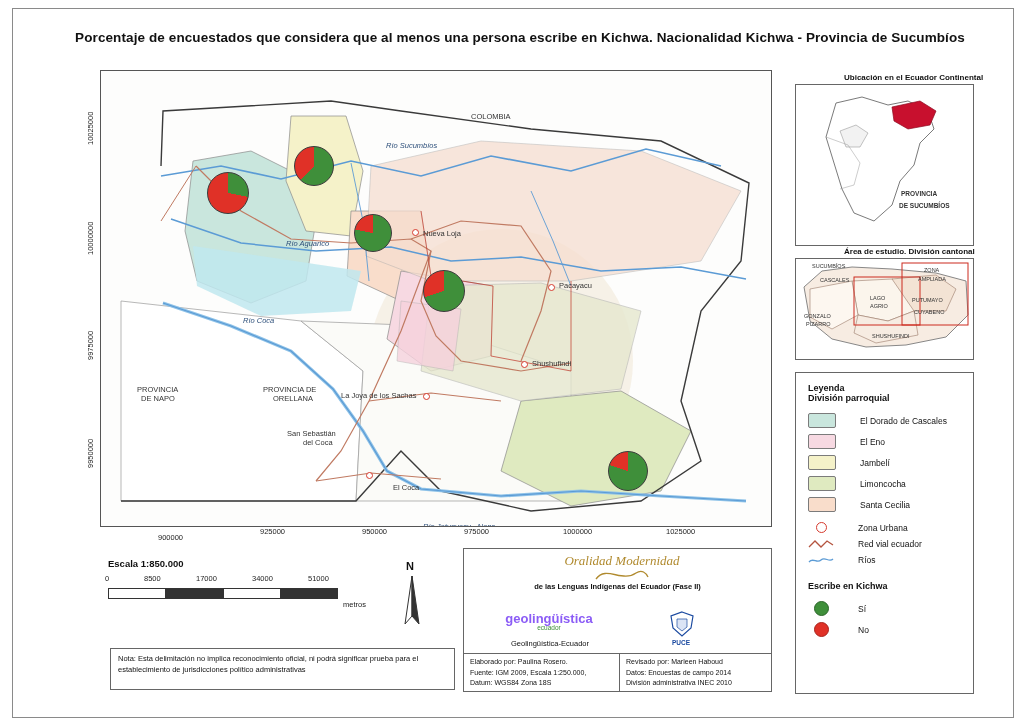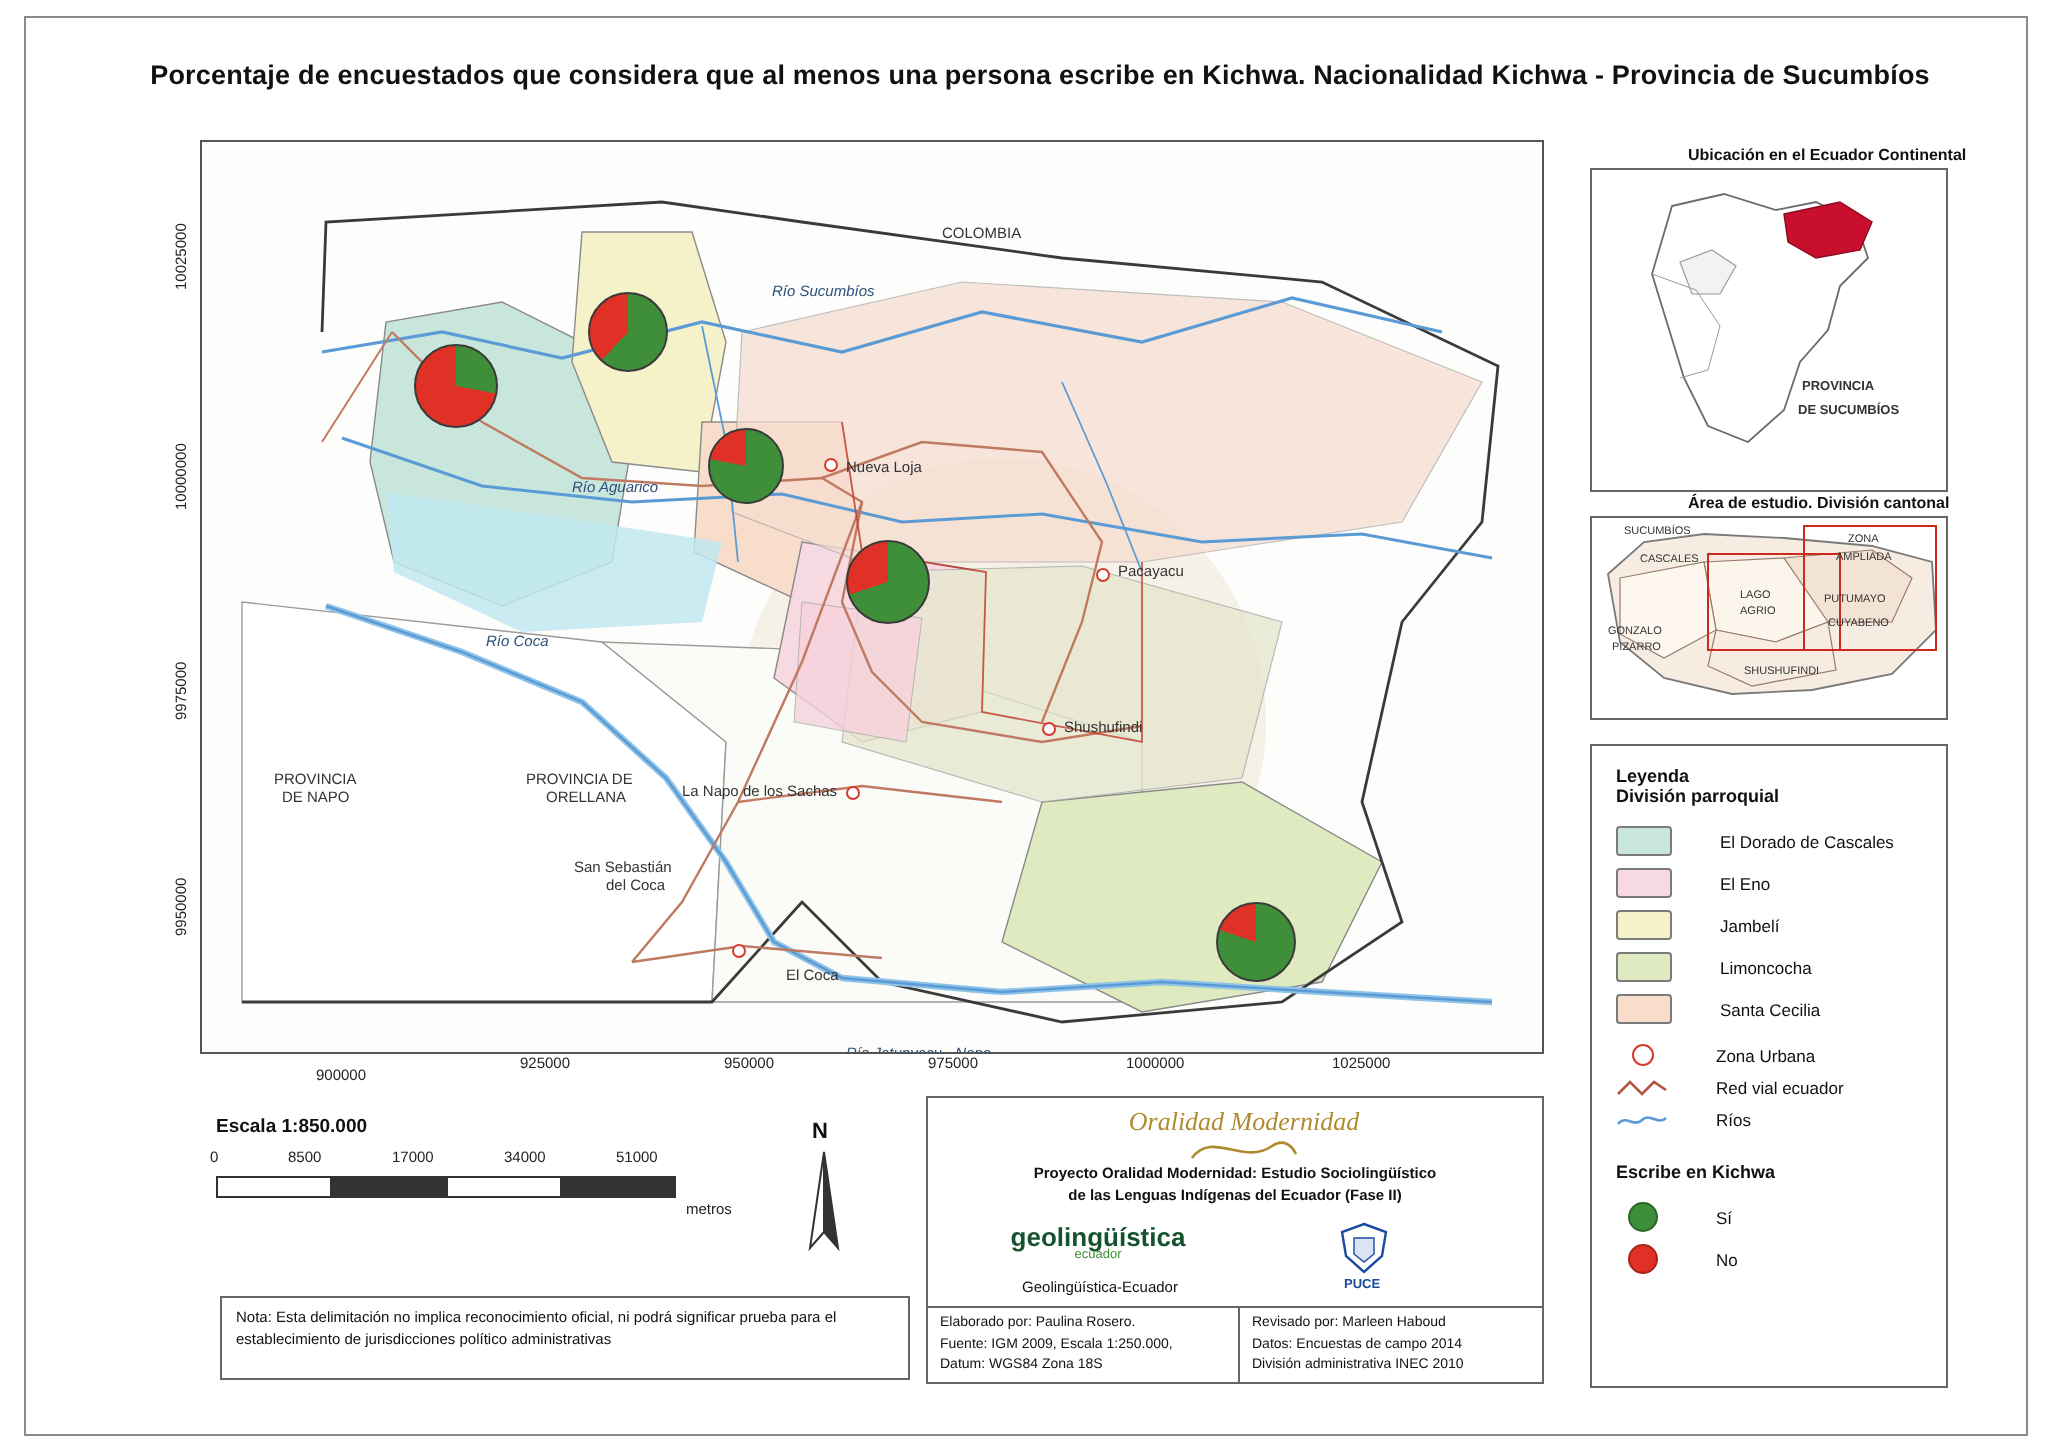--- a/index.html
+++ b/index.html
@@ -133,21 +133,21 @@
 
   <div class="mlab c" style="left:370px;top:41px;">COLOMBIA</div>
   <div class="mlab it" style="left:285px;top:70px;">Río Sucumbíos</div>
   <div class="mlab it" style="left:185px;top:168px;">Río Aguarico</div>
   <div class="mlab it" style="left:142px;top:245px;">Río Coca</div>
   <div class="mlab it" style="left:322px;top:420px;margin-top:31px;">Río Jatunyacu - Napo</div>
 
   <div class="mlab" style="left:322px;top:158px;">Nueva Loja</div>
   <div class="mlab" style="left:458px;top:210px;">Pacayacu</div>
   <div class="mlab" style="left:431px;top:288px;">Shushufindi</div>
-  <div class="mlab" style="left:240px;top:320px;">La Napo de los Sachas</div>
+  <div class="mlab" style="left:240px;top:320px;">La Joya de los Sachas</div>
   <div class="mlab" style="left:186px;top:358px;">San Sebastián</div>
   <div class="mlab" style="left:202px;top:367px;">del Coca</div>
   <div class="mlab" style="left:276px;top:412px;margin-left:16px;">El Coca</div>
 
   <div class="mlab" style="left:36px;top:314px;">PROVINCIA</div>
   <div class="mlab" style="left:40px;top:323px;">DE NAPO</div>
   <div class="mlab" style="left:162px;top:314px;">PROVINCIA DE</div>
   <div class="mlab" style="left:172px;top:323px;">ORELLANA</div>
 
   <div class="udot" style="left:311px;top:158px;"></div>
@@ -309,26 +309,25 @@
 <div class="note">Nota: Esta delimitación no implica reconocimiento oficial, ni podrá significar prueba para el establecimiento de jurisdicciones político administrativas</div>
 
 <div class="credits">
 
   <div style="position:absolute;left:98px;top:4px;width:120px;text-align:center;font-family:'Liberation Serif',serif;font-style:italic;font-size:13px;color:#b08a2e;">Oralidad Modernidad</div>
   <svg width="60" height="16" viewBox="0 0 60 16" style="position:absolute;left:128px;top:18px;">
     <path d="M4,12 C14,-2 30,16 44,6 C50,2 54,6 56,10" fill="none" stroke="#b08a2e" stroke-width="1.3"></path>
   </svg>
 
   <div class="credtitle" style="top:32px;">
-    <div>Proyecto Oralidad Modernidad: Estudio Sociolingüístico</div>
     <div>de las Lenguas Indígenas del Ecuador  (Fase II)</div>
   </div>
 
   <div style="position:absolute;left:30px;top:62px;width:110px;text-align:center;">
-    <div style="font-size:13px;font-weight:bold;color:#14532d;font-family:'Liberation Sans',sans-serif;">geolingüística</div>
+    <div style="font-size:13px;font-weight:bold;color:#8b5cf6;font-family:'Liberation Sans',sans-serif;">geolingüística</div>
     <div style="font-size:6.5px;color:#3f8f3a;margin-top:-2px;">ecuador</div>
   </div>
   <div class="geoling" style="left:28px;top:90px;width:116px;text-align:center;">Geolingüística-Ecuador</div>
 
   <svg width="26" height="26" viewBox="0 0 26 26" style="position:absolute;left:205px;top:62px;">
     <path d="M13,1 L24,5 L22,17 L13,25 L4,17 L2,5 Z" fill="#ffffff" stroke="#1b4aa0" stroke-width="1.2"></path>
     <path d="M8,8 L18,8 L18,16 L13,20 L8,16 Z" fill="#dbe4f5" stroke="#1b4aa0" stroke-width="0.7"></path>
   </svg>
   <div class="puce" style="left:208px;top:90px;">PUCE</div>
 

